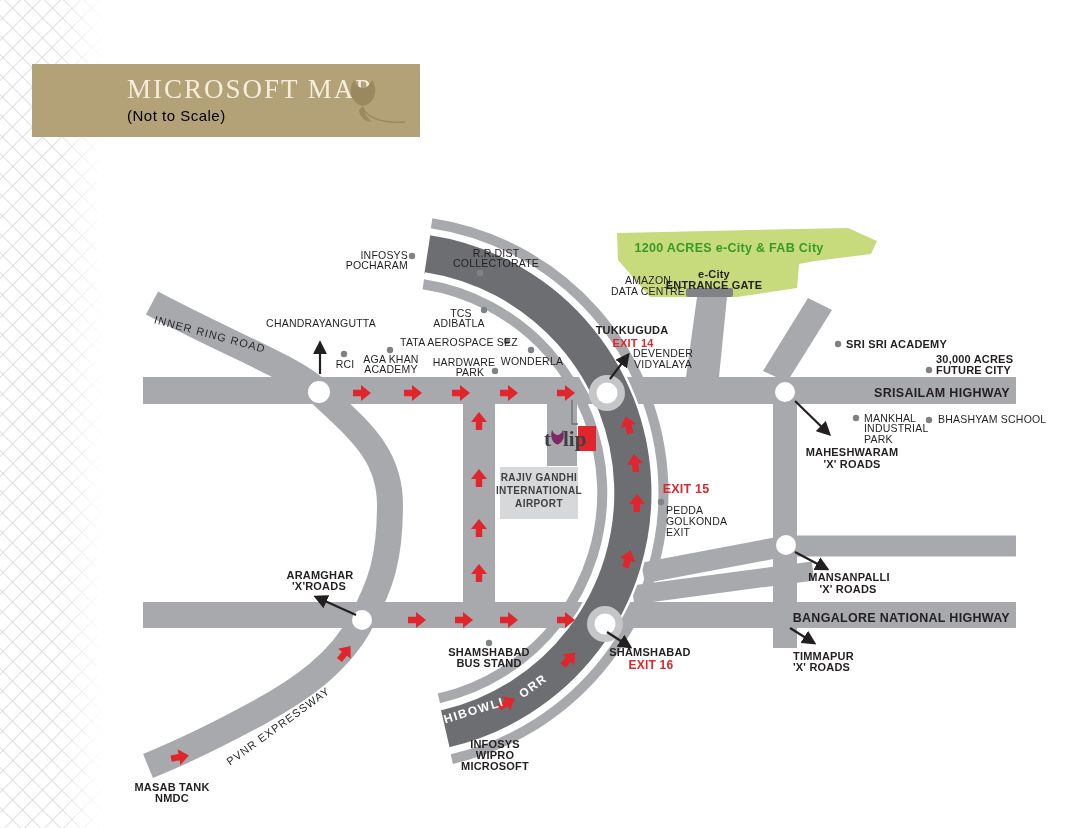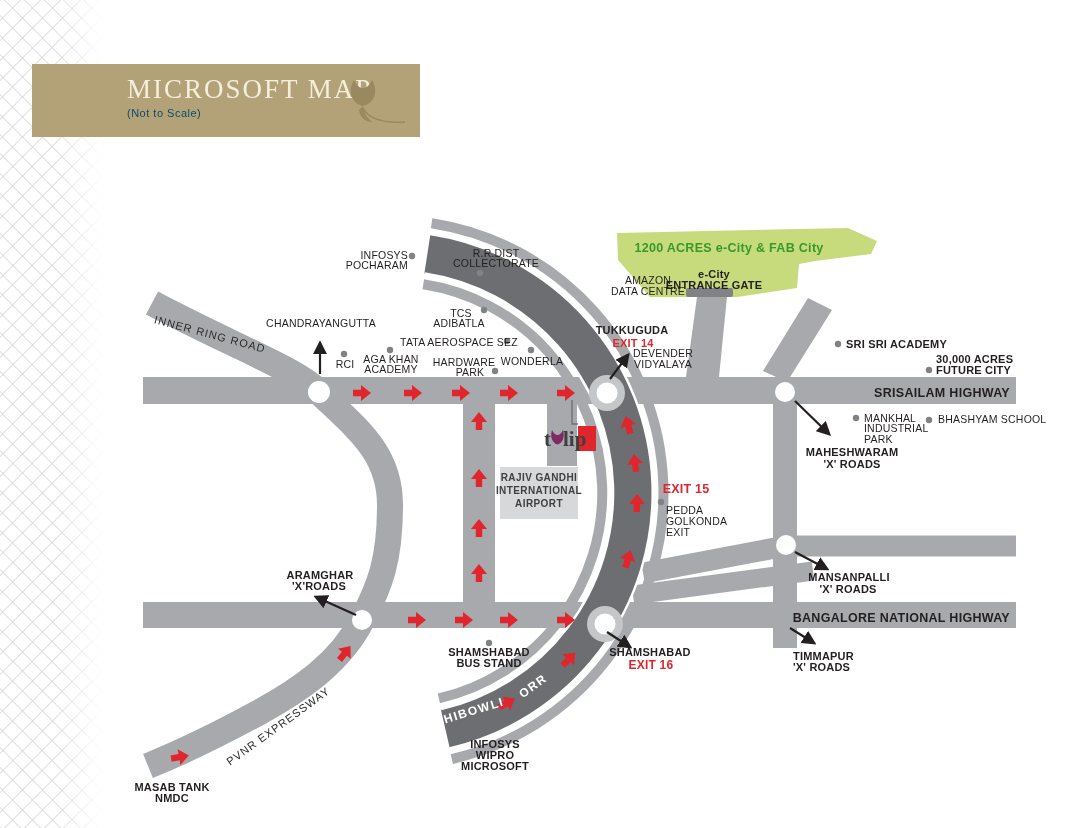--- a/index.html
+++ b/index.html
@@ -8,21 +8,21 @@
   .pattern{position:absolute;left:0;top:0;width:104px;height:828px;
     background-image:
       repeating-linear-gradient(45deg, rgba(208,210,212,.5) 0 1.4px, transparent 1.4px 14px),
       repeating-linear-gradient(135deg, rgba(208,210,212,.5) 0 1.4px, transparent 1.4px 14px);}
   .pattern::after{content:"";position:absolute;inset:0;
     background:linear-gradient(to right, rgba(255,255,255,0) 55%, #fff 100%);}
   .banner{position:absolute;left:32px;top:64px;width:388px;height:73px;
     background:#b3a277;color:#f4eedc;}
   .banner .ttl{font-family:"Liberation Serif",serif;font-size:27px;letter-spacing:2px;
     margin:10px 0 0 95px;}
-  .banner .sub{font-size:11px;letter-spacing:.5px;margin:2px 0 0 95px;color:#0c4a6e;}
+  .banner .sub{font-size:15px;letter-spacing:.5px;margin:2px 0 0 95px;color:#000000;}
   .banner svg{position:absolute;right:14px;top:8px;}
   .mapsvg{position:absolute;left:0;top:0;}
   text{font-family:"Liberation Sans",sans-serif;}
   .poi{font-size:10.5px;fill:#231f20;letter-spacing:.2px;}
   .poib{font-size:11px;font-weight:bold;fill:#231f20;letter-spacing:.2px;}
   .red{fill:#e0262c;}
   .hwy{font-size:12.5px;font-weight:bold;fill:#231f20;letter-spacing:.3px;}
   .roadname{font-size:11px;fill:#2b2b2b;letter-spacing:1px;}
   .whitelbl{font-size:12px;font-weight:bold;fill:#fff;letter-spacing:1.5px;}
   .green{font-size:12.5px;font-weight:bold;fill:#379a28;letter-spacing:.3px;}

